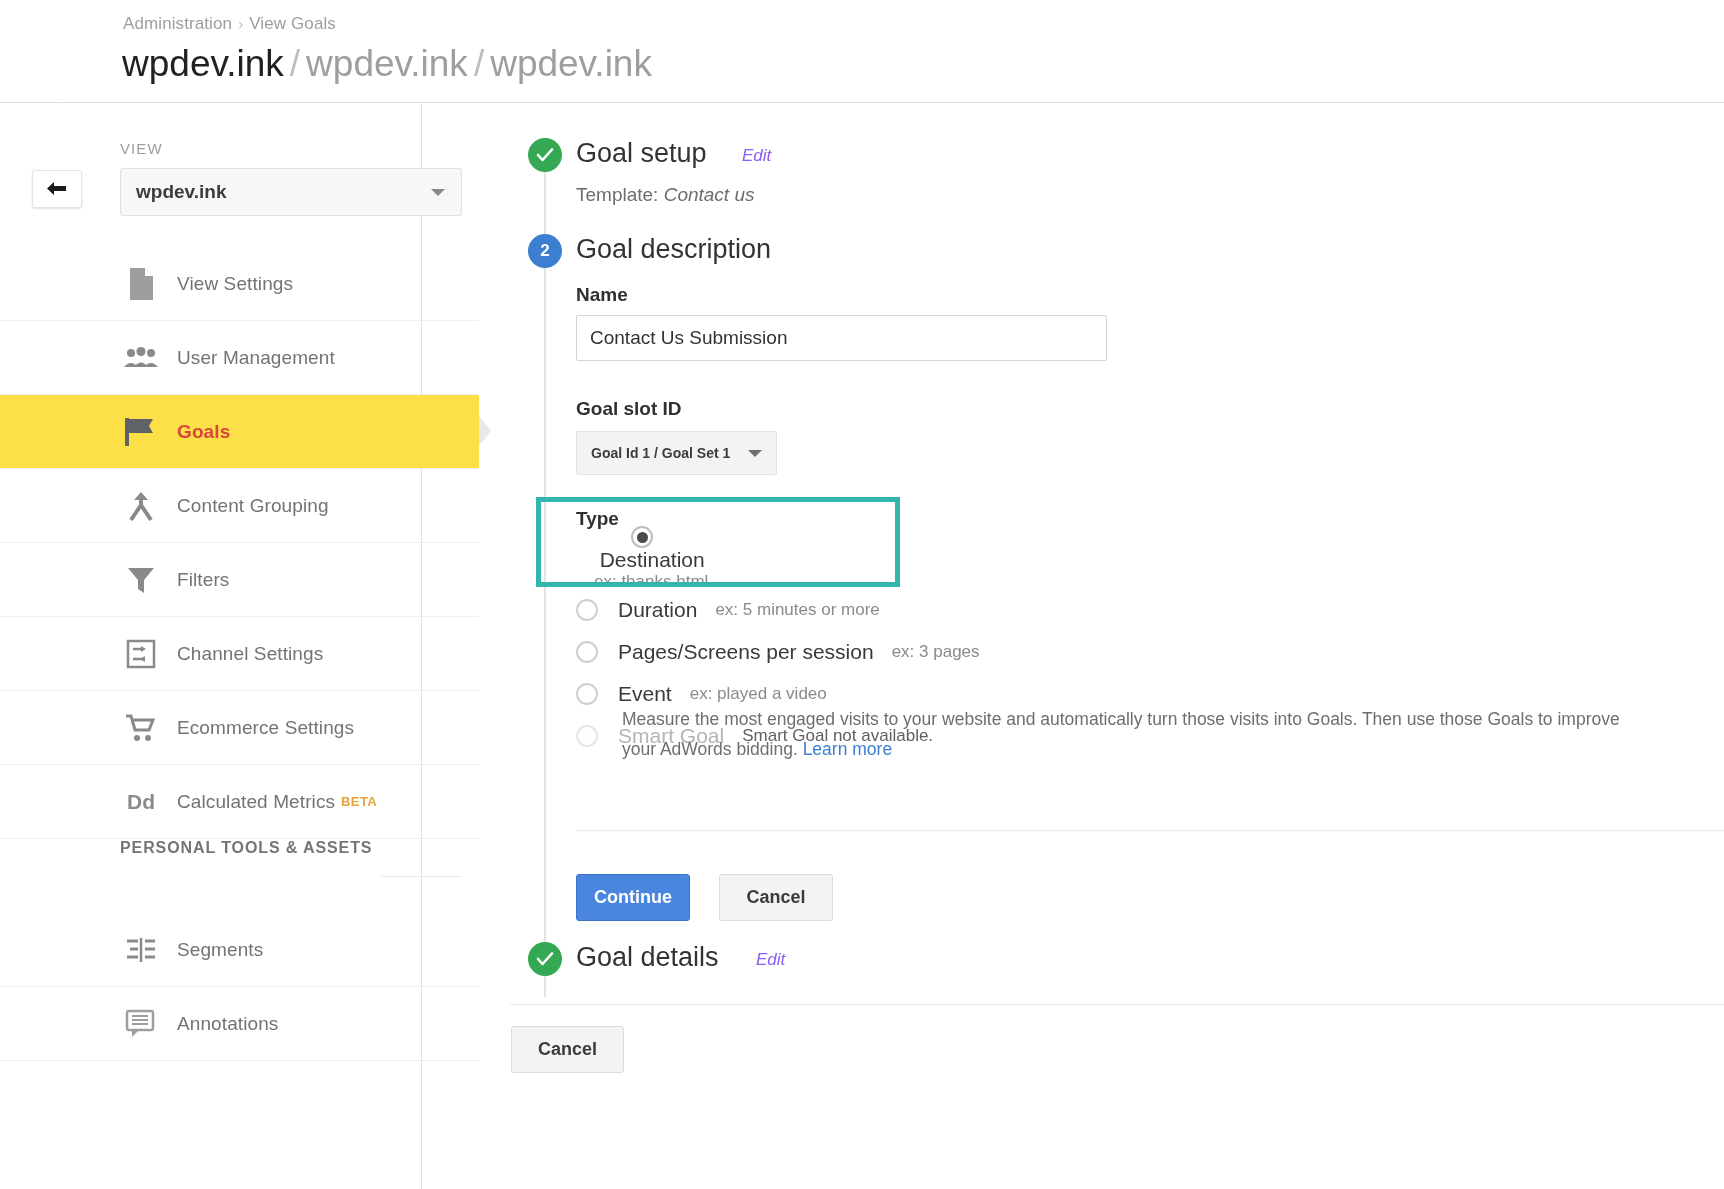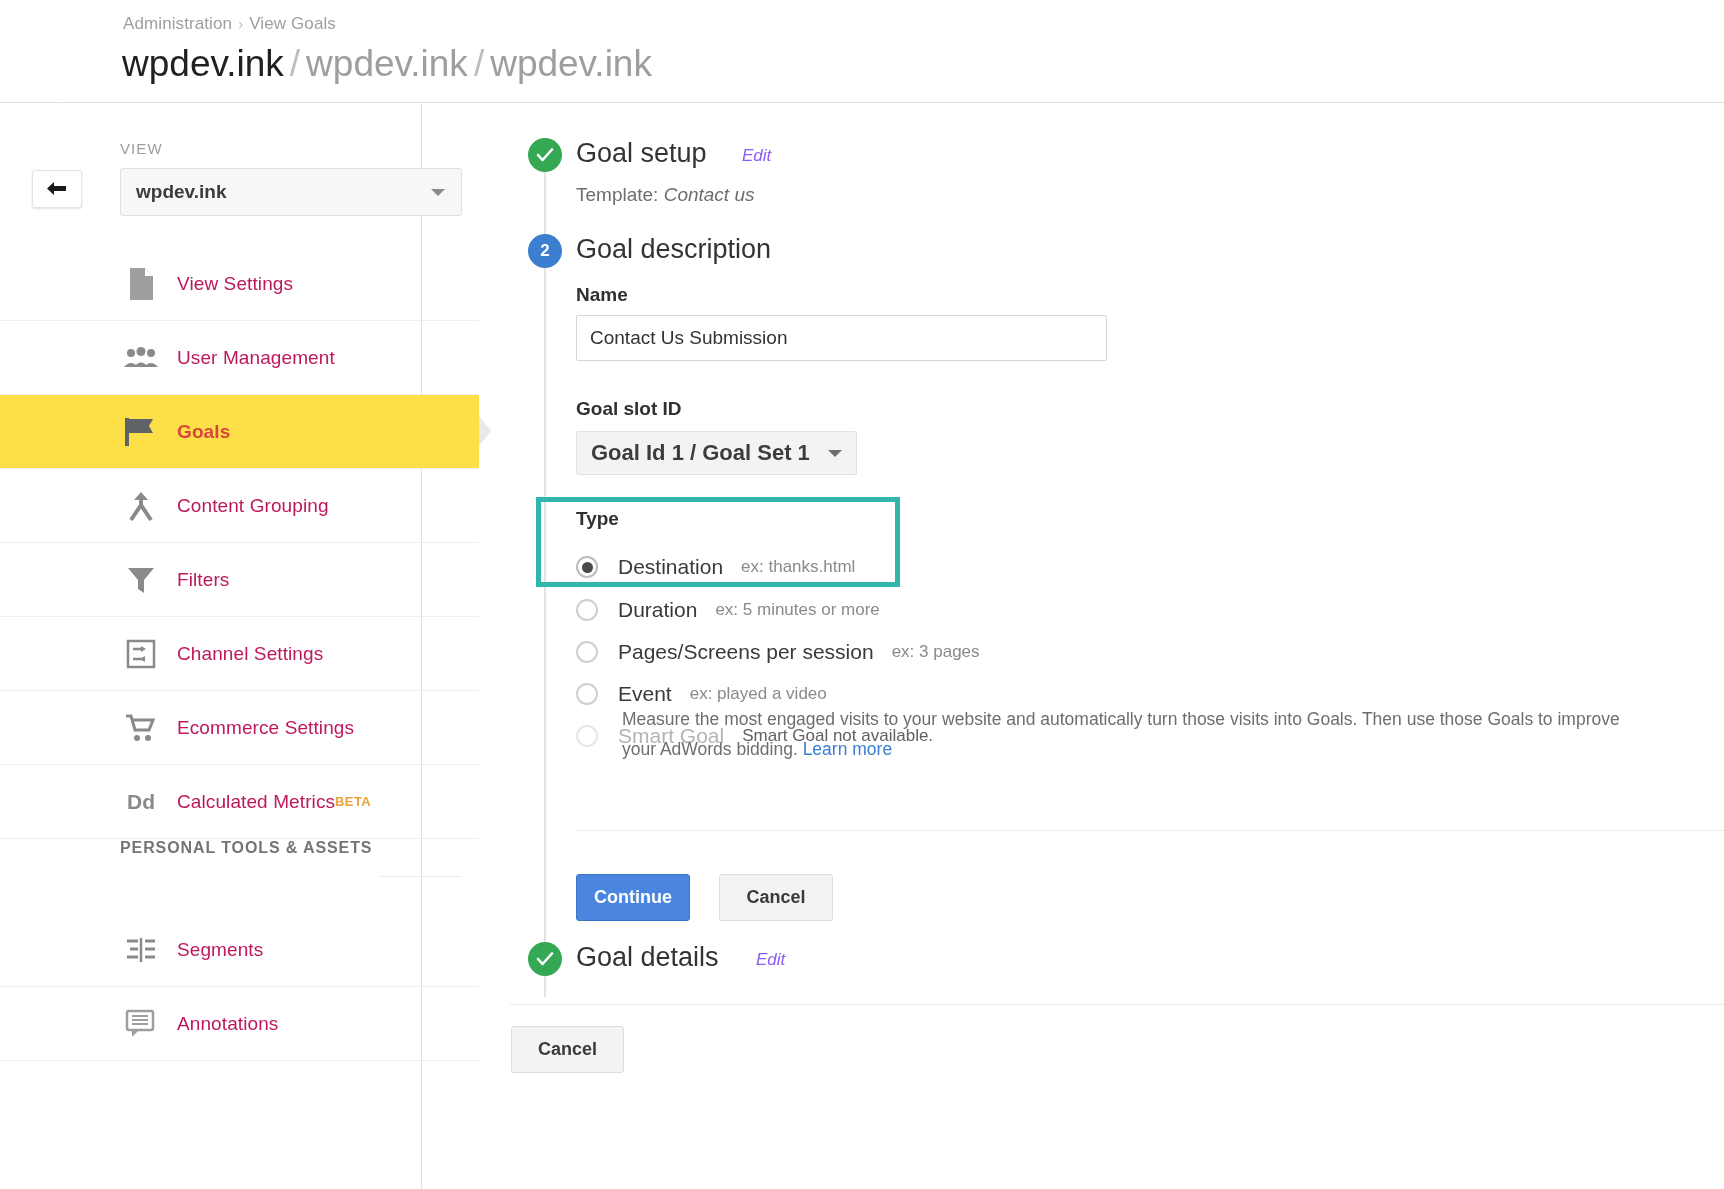--- a/index.html
+++ b/index.html
@@ -81,27 +81,27 @@
     display:flex; align-items:center;
     padding-left:120px;
     border-bottom:1px solid #eeeeee;
   }
   .nav-item .nav-icon {
     position:absolute; left:122px; top:50%; transform:translateY(-50%);
     width:38px; height:38px; display:flex; align-items:center; justify-content:center;
     color:#757575;
   }
   .nav-item .nav-label {
-    margin-left:57px; font-size:19px; color:#be185d; letter-spacing:.1px;
+    margin-left:57px; font-size:19px; color:#737373; letter-spacing:.1px;
   }
   .nav-item.active { background:#fde047; }
   .nav-item.active .nav-label { color:#d9453c; font-weight:bold; }
   .nav-item.active .nav-icon { color:#5f6368; }
   .nav-item .beta {
-    font-size:13px; color:#e8a33d; margin-left:0; letter-spacing:.4px; font-weight:bold;
+    font-size:13px; color:#e8a33d; margin-left:6px; letter-spacing:.4px; font-weight:bold;
   }
   
   #active-pointer {
     position:absolute; left:479px; top:416px;
     width:0;height:0;
     border-top:15px solid transparent;
     border-bottom:15px solid transparent;
     border-left:12px solid #e9e9e9;
     z-index:4;
   }
@@ -150,21 +150,21 @@
     position:absolute; left:96px; top:211px; width:531px; height:46px;
     border:1px solid #d6d6d6; background:#fff; border-radius:2px;
     font-family:"Liberation Sans", sans-serif; font-size:19px; color:#333;
     padding:0 13px;
   }
   #slot-select {
     position:absolute; left:96px; top:327px; height:44px;
     background:#f3f3f3; border:1px solid #e2e2e2; border-radius:2px;
     display:flex; align-items:center; padding:0 14px;
   }
-  #slot-select .val { font-size:22px; font-weight:bold; color:#3c3c3c; }
+  #slot-select .val { font-size:14px; font-weight:bold; color:#3c3c3c; }
   #slot-select .caret {
     margin-left:18px;
     width:0;height:0;border-left:7px solid transparent;border-right:7px solid transparent;
     border-top:7px solid #6f6f6f;
   }
 
   
   #type-highlight {
     position:absolute; left:56px; top:393px; width:364px; height:90px;
     border:5px solid #31b6ae; background:transparent; z-index:3;
@@ -397,21 +397,21 @@
 
   <div class="field-label" style="left:96px; top:294px;">Goal slot ID</div>
   <div id="slot-select">
     <span class="val">Goal Id 1 / Goal Set 1</span>
     <span class="caret"></span>
   </div>
 
   <div id="type-highlight"></div>
   <div class="field-label" id="type-label" style="position:absolute;">Type</div>
 
-  <div class="radio-row" style="top:446px;">
+  <div class="radio-row" style="top:422px;flex-direction:column;">
     <span class="radio checked">
         <span class="dot"></span>
       </span>
     <span class="radio-label">Destination</span>
     <span class="radio-ex">ex: thanks.html</span>
   </div>
 
   <div class="radio-row" style="top:489px;">
     <span class="radio"></span>
     <span class="radio-label">Duration</span>

